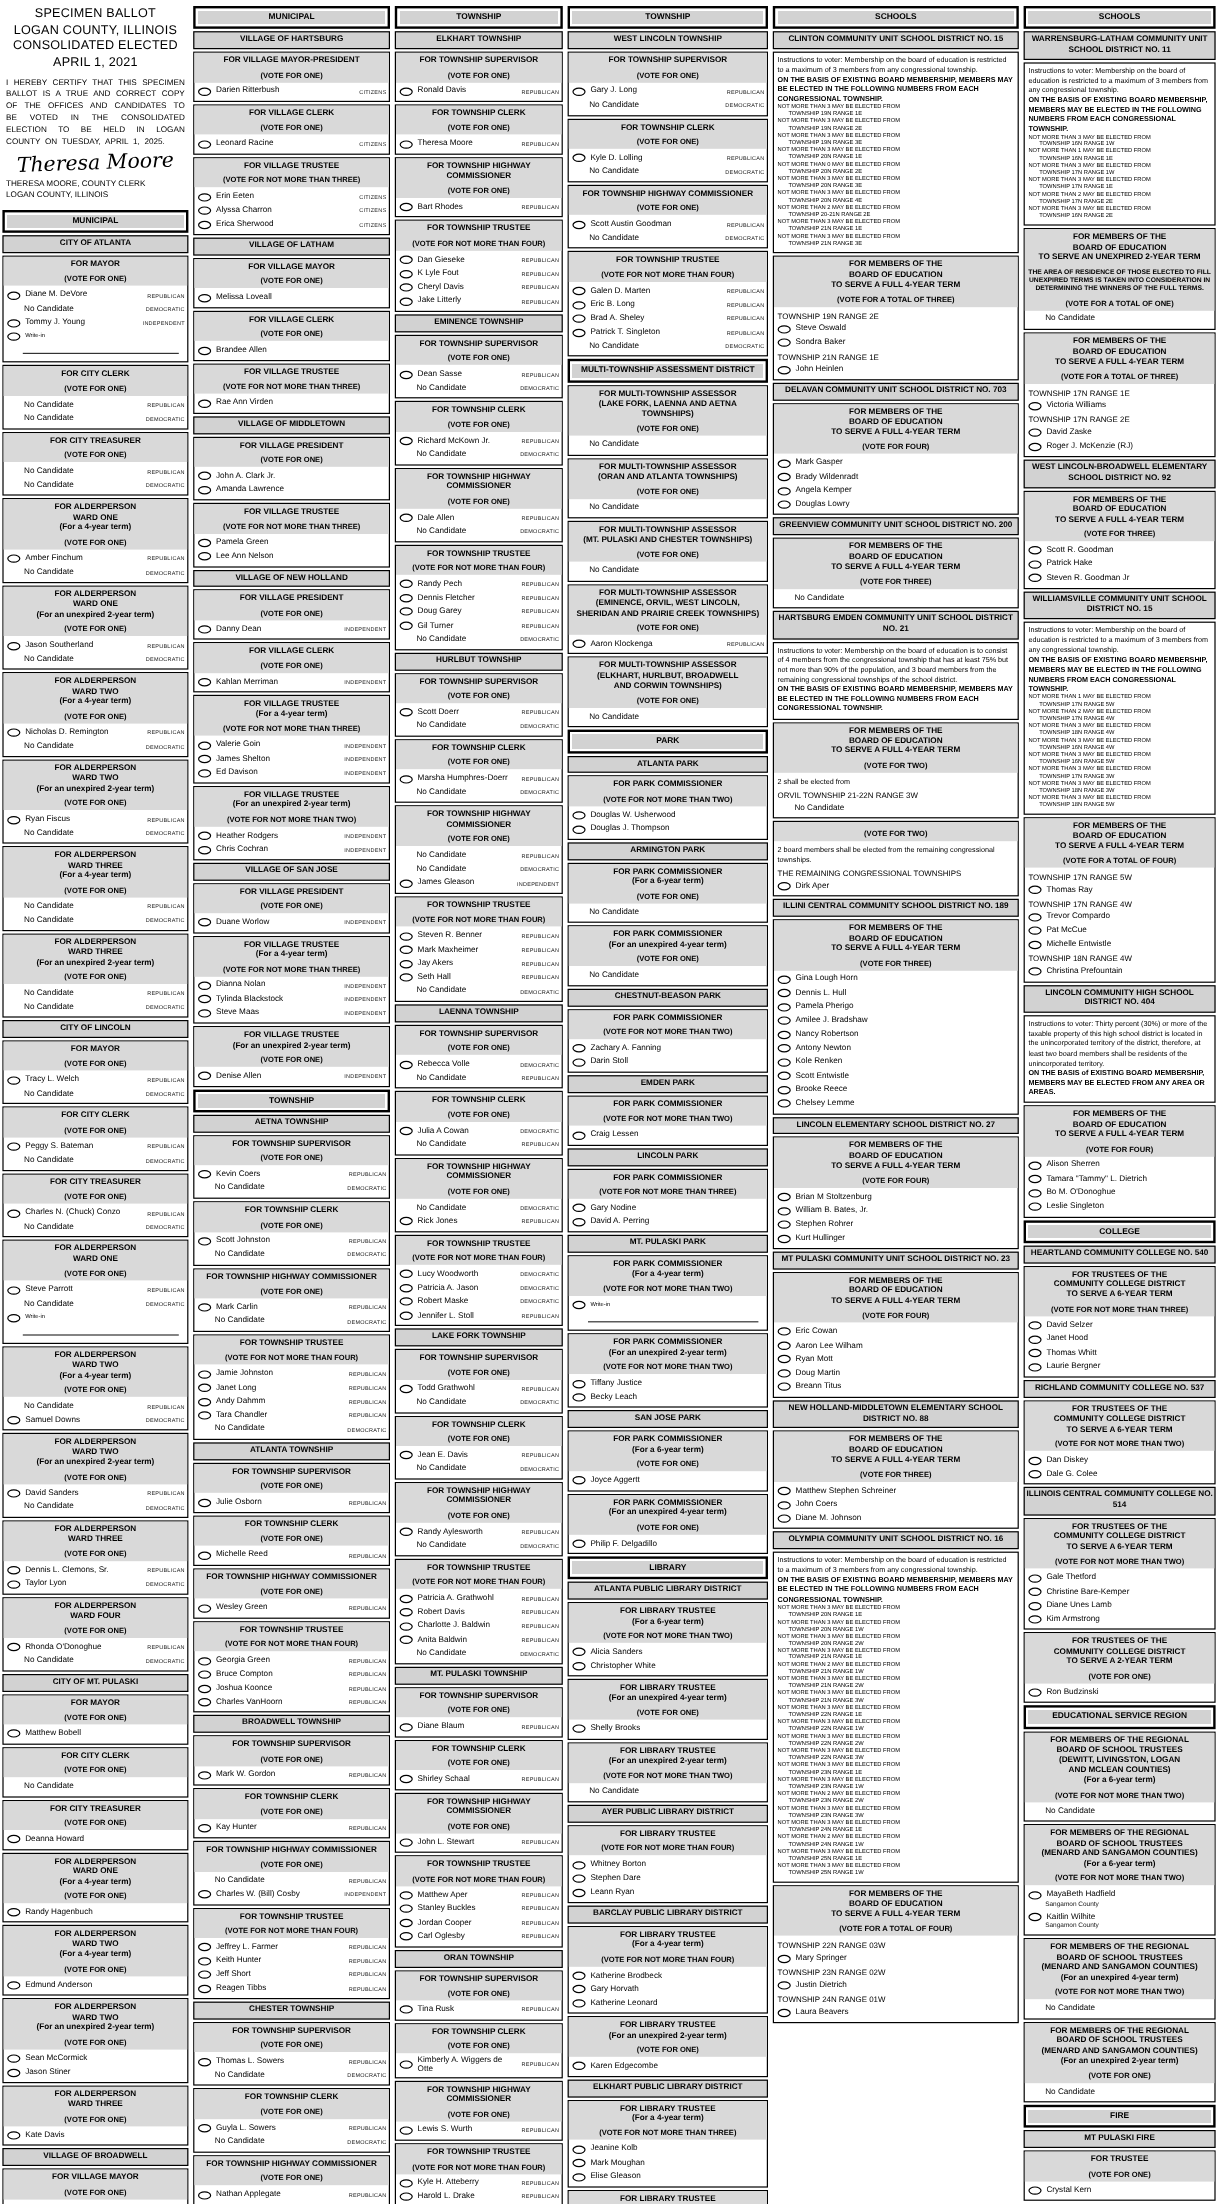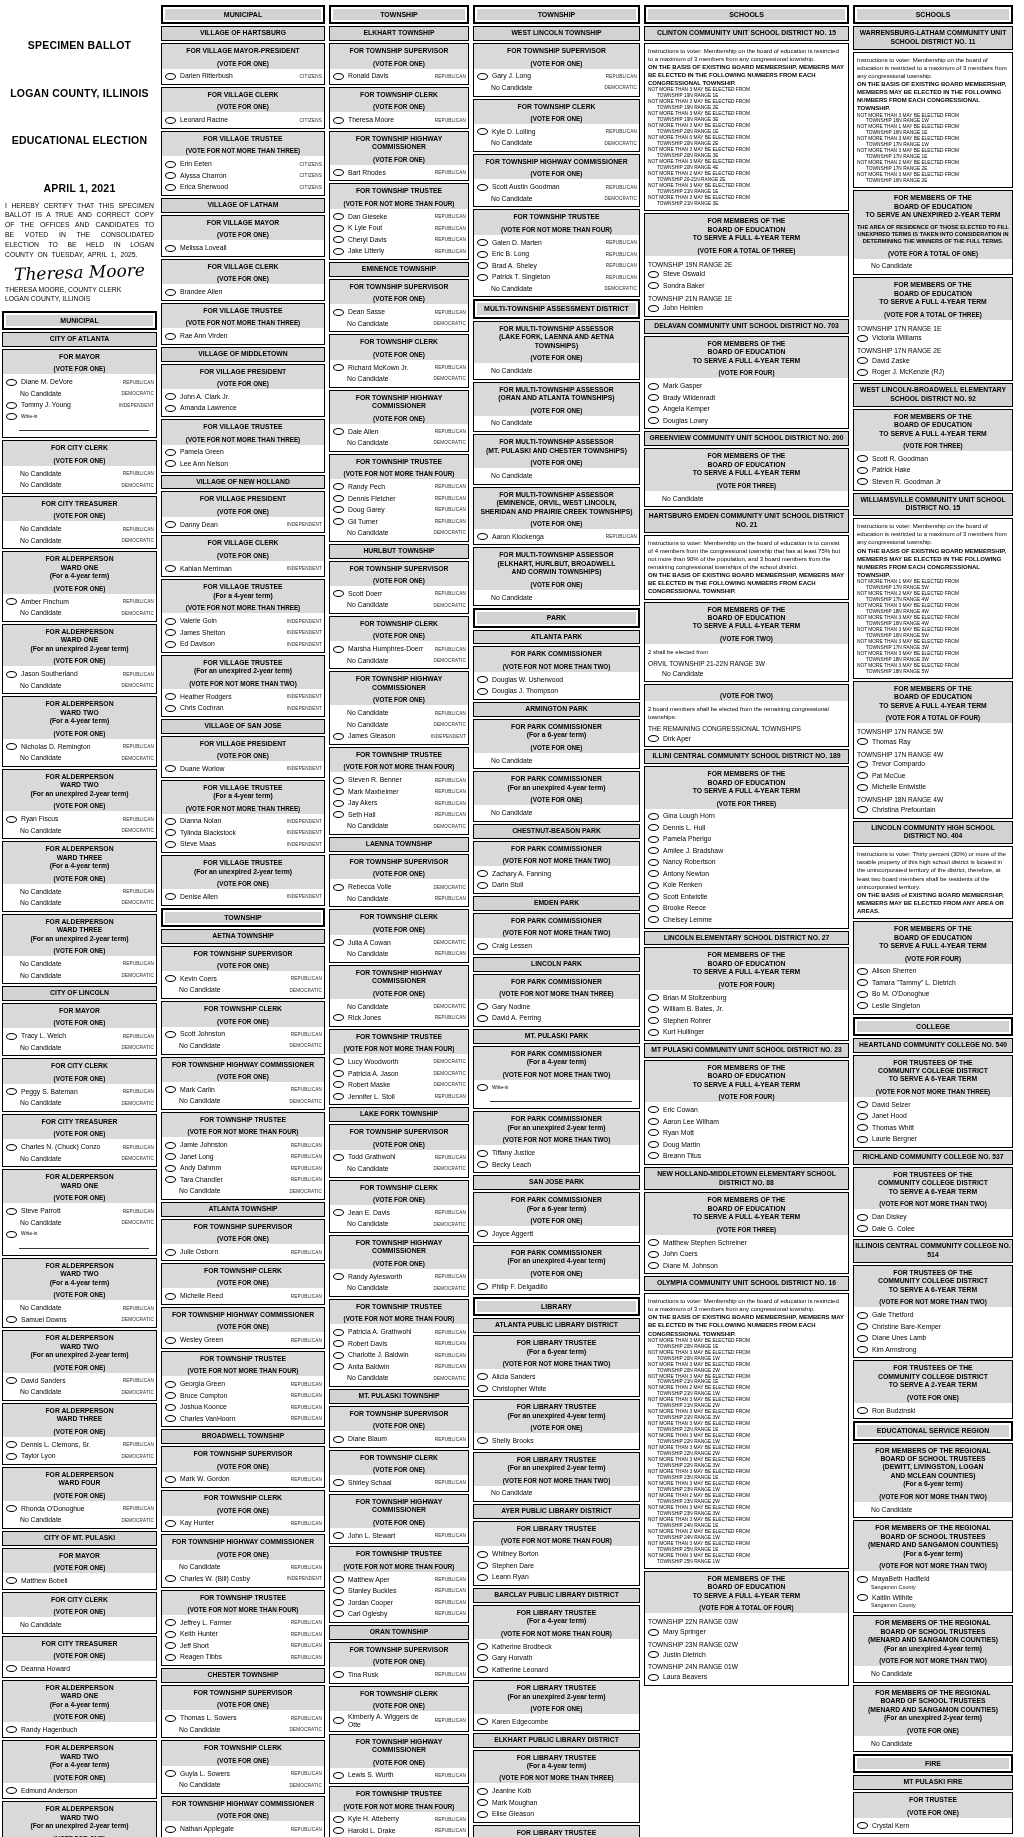--- a/index.html
+++ b/index.html
@@ -2,21 +2,21 @@
 <html><head>
 <meta charset="utf-8">
 <style>
   html,body{margin:0;padding:0;background:#fff;}
   body{width:1024px;min-height:1837px;font-family:"Liberation Sans",sans-serif;color:#000;}
   #page{display:flex;align-items:flex-start;gap:4px;padding:3px 2px;box-sizing:border-box;width:1024px;min-height:1837px;}
   .col{display:flex;flex-direction:column;flex:none;}
   #col0{width:155px}#col1{width:164px}#col2{width:140px}#col3{width:167px}#col4{width:205px}#col5{width:160px}
   
   .bhdr{padding:2px 3px 6px;}
-  .bt1{font-weight:bold;font-size:10.5px;line-height:1.3;text-align:center;letter-spacing:.2px;margin-top:34px;}
+  .bt1{font-weight:normal;font-size:10.5px;line-height:1.3;text-align:center;letter-spacing:.2px;}
   .cert{font-size:6.8px;line-height:1.45;text-align:justify;margin-top:5px;word-spacing:2px;}
   .sig{font-family:"DejaVu Serif",serif;font-style:italic;font-size:17px;text-align:center;margin-top:2px;transform:rotate(-2deg);}
   .clerk{font-size:6.8px;line-height:1.35;margin-top:3px;}
   
   .cat{border:2px solid #000;background:#d2d2d2;background-clip:content-box;padding:2px;margin-top:2px;
        text-align:center;font-weight:bold;font-size:7px;line-height:1.6;}
   .juris{border:1.5px solid #000;background:#d2d2d2;margin-top:2px;text-align:center;font-weight:bold;
        font-size:6.8px;line-height:1.3;padding:2px 1px;}
   
   .contest{border:1.5px solid #000;margin-top:2px;background:#fff;}
@@ -44,21 +44,21 @@
 </style>
 </head>
 <body>
 
 <div id="page">
   <div class="col" id="col0">
     <div class="b
 hdr bhdr">
       <div class="bt1">SPECIMEN BALLOT</div>
       <div class="bt1">LOGAN COUNTY, ILLINOIS</div>
-      <div class="bt1">EDUCATIONAL ELECTION</div>
+      <div class="bt1">CONSOLIDATED ELECTED</div>
       <div class="bt1">APRIL 1, 2021</div>
       <div class="cert">I HEREBY CERTIFY THAT THIS SPECIMEN BALLOT IS A TRUE AND CORRECT COPY OF THE OFFICES AND CANDIDATES TO BE VOTED IN THE CONSOLIDATED ELECTION TO BE HELD IN LOGAN COUNTY ON TUESDAY, APRIL 1, 2025.</div>
       <div class="sig">Theresa Moore</div>
       <div class="clerk">
         <div>THERESA MOORE, COUNTY CLERK</div>
         <div>LOGAN COUNTY, ILLINOIS</div>
       </div>
     </div>
   <div class="cat">MUNICIPAL</div>
       <div class="juris">CITY OF ATLANTA</div>

